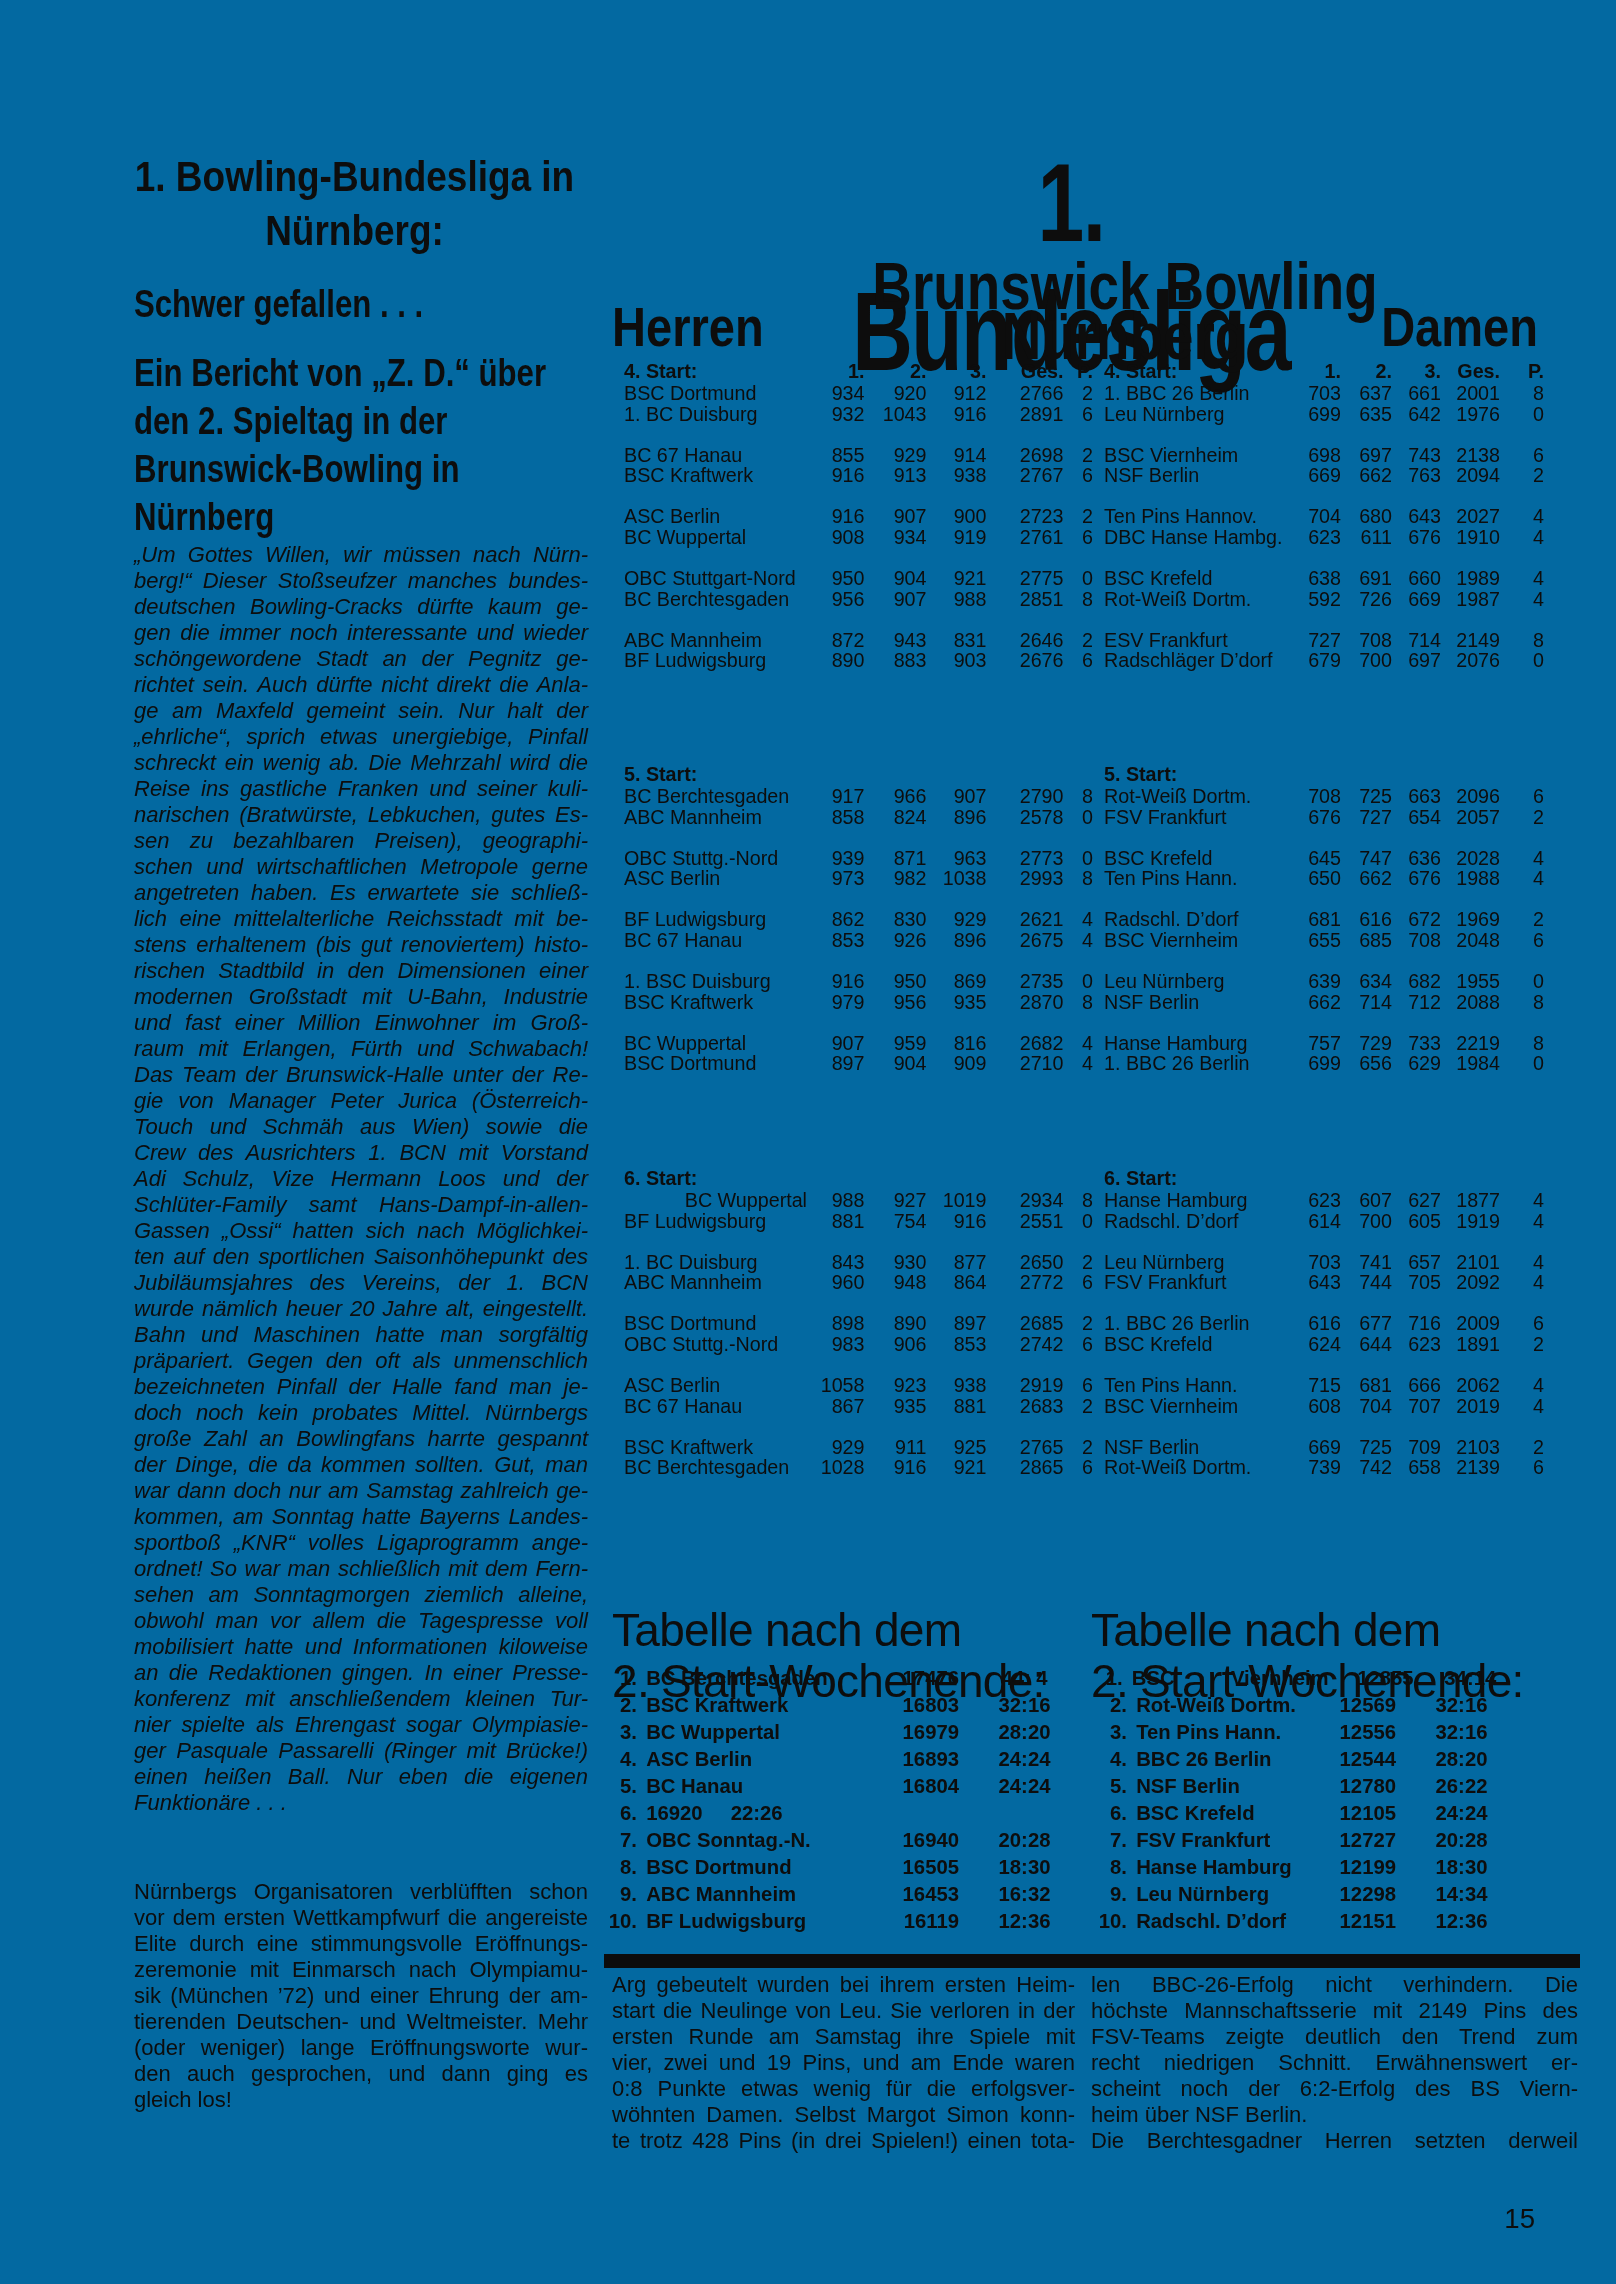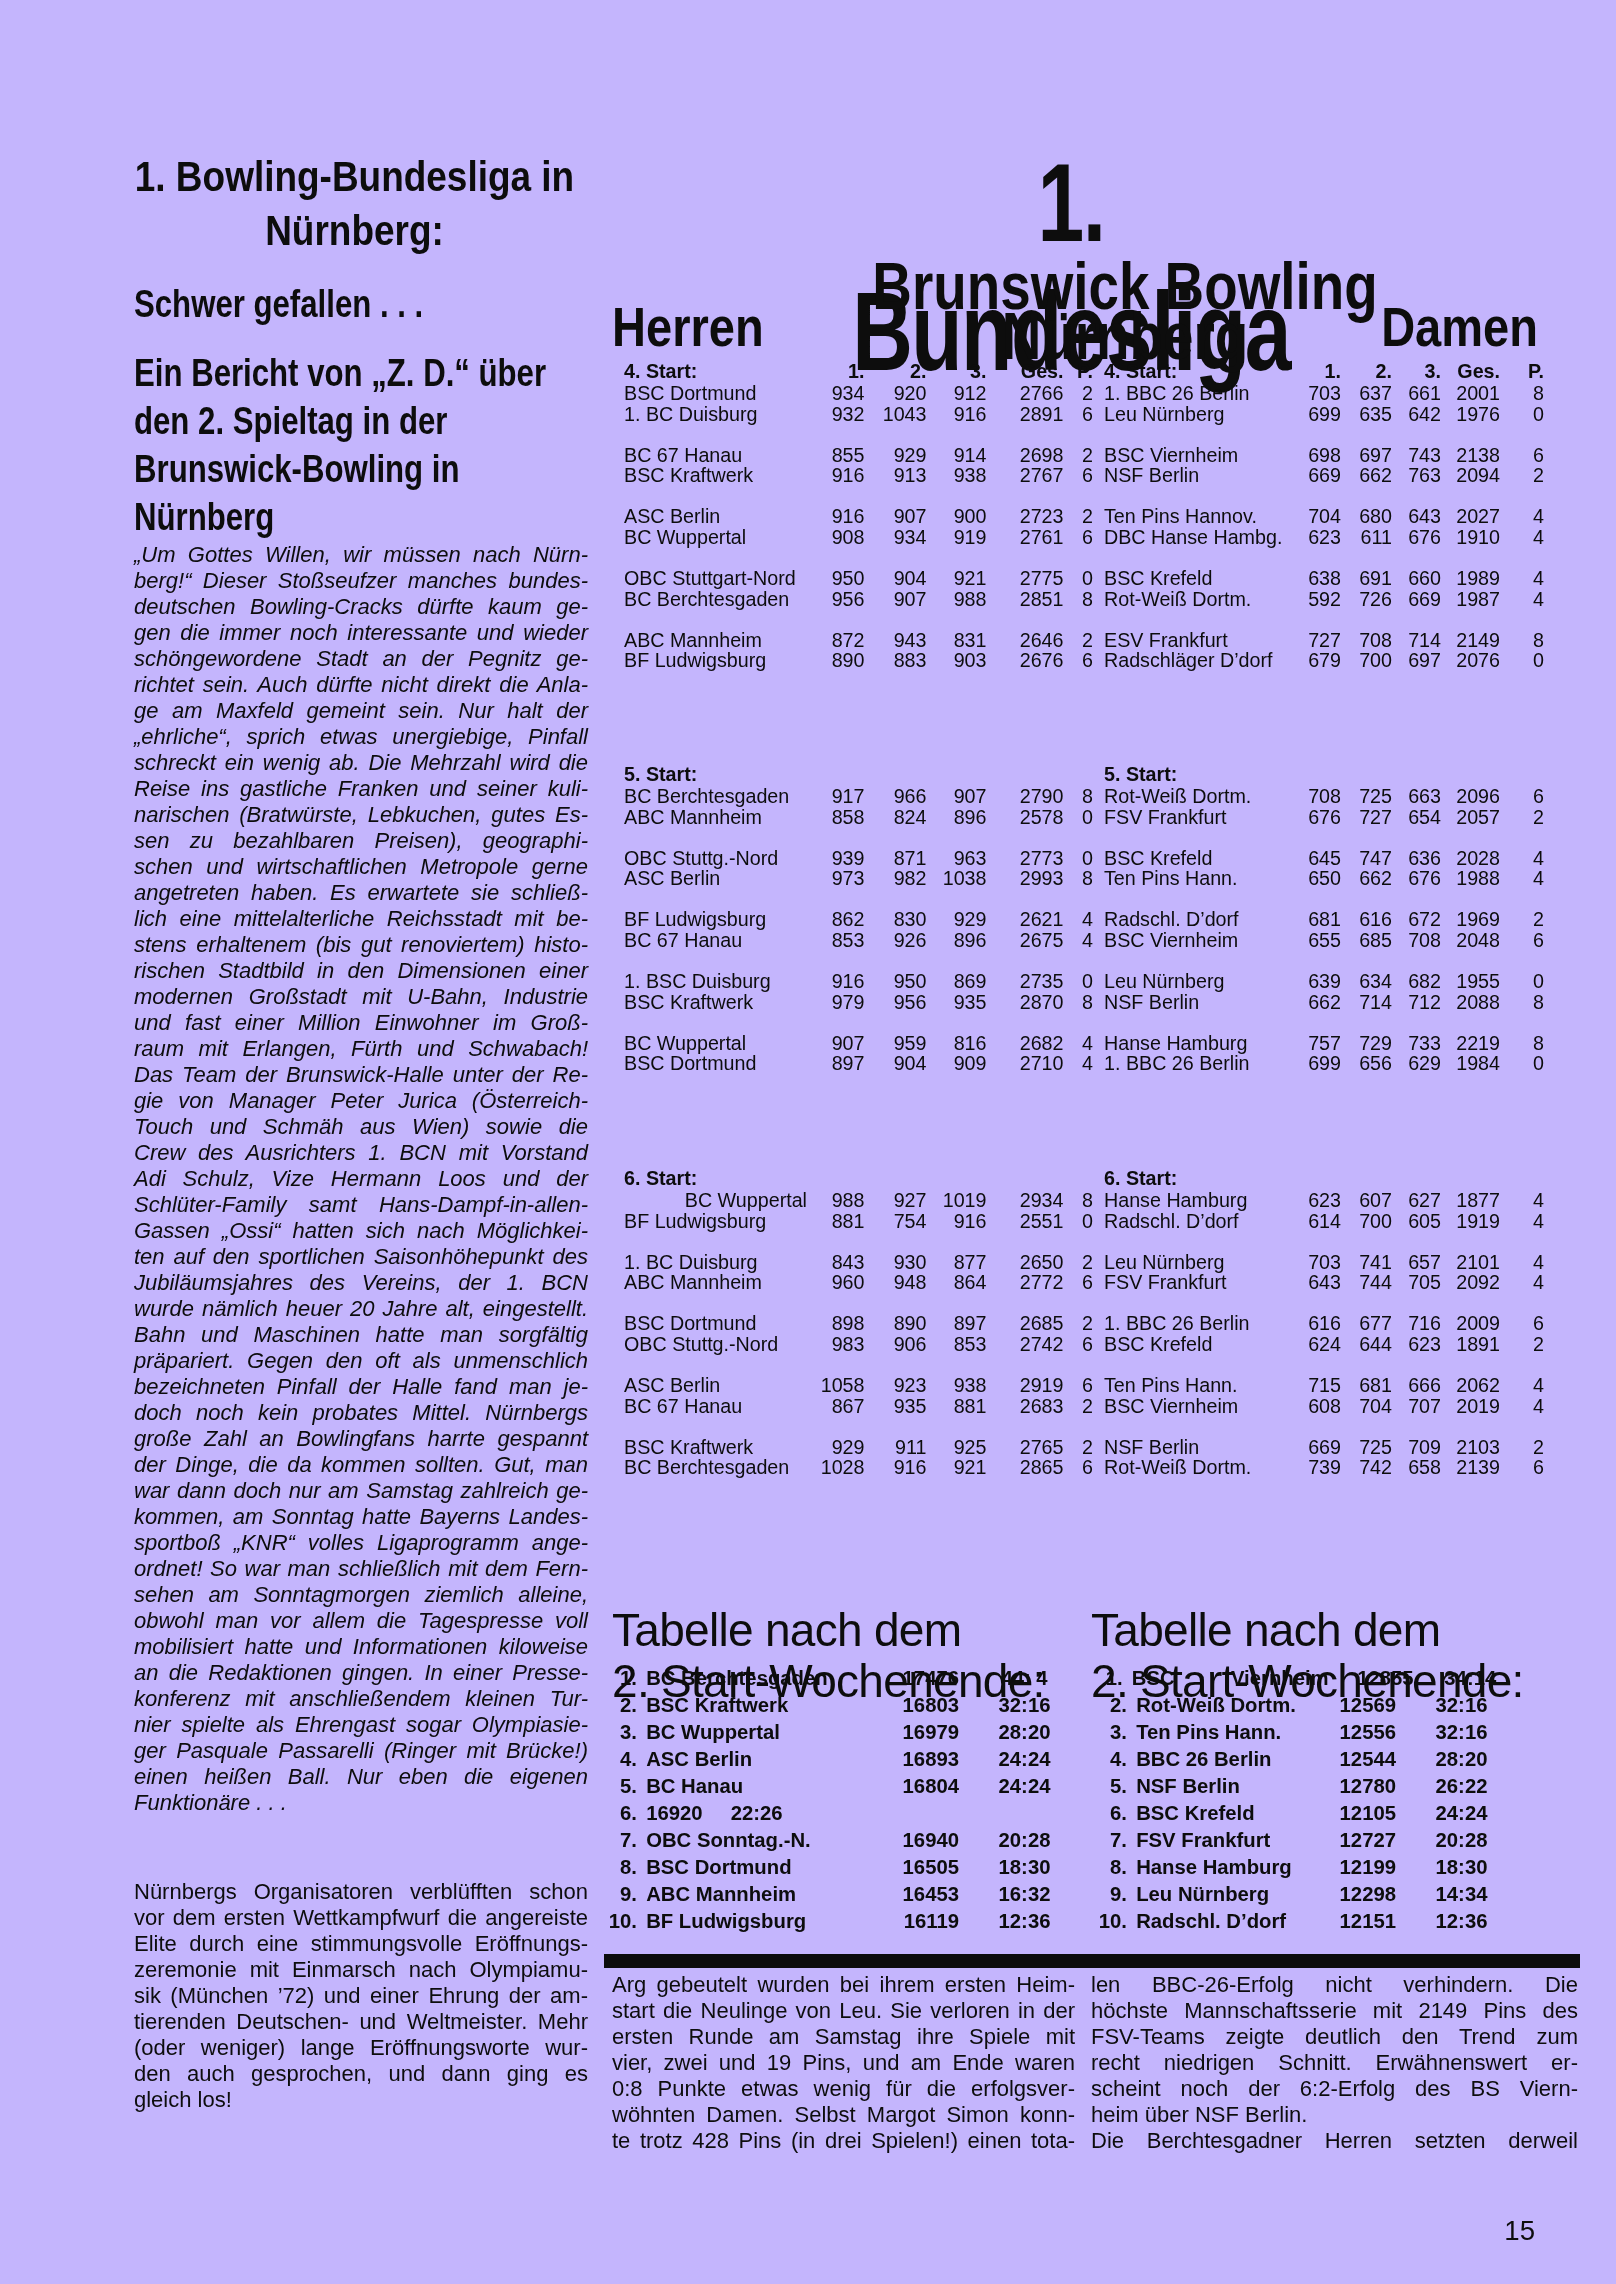--- a/index.html
+++ b/index.html
@@ -1,16 +1,16 @@
 <!DOCTYPE html>
 <html style="font-size:10.5px"><head>
 <meta charset="utf-8">
 <style>
   html,body{margin:0;padding:0;background:#ddd;}
-  .page{position:relative;width:1616px;height:2284px;background:#c4b5fd;color:#0d0d0d;
+  .page{position:relative;width:1616px;height:2284px;background:#0369a1;color:#0d0d0d;
         font-family:"Liberation Sans","DejaVu Sans",sans-serif;overflow:hidden;}
   .abs{position:absolute;}
   .pre{white-space:pre-line;}
   .cxl{transform-origin:0 0;}
   .cxc{transform-origin:50% 0;}
   .cxr{transform-origin:100% 0;}
 
   .kicker{font-size:42px;font-weight:bold;line-height:54px;text-align:center;transform:scaleX(.88);}
   .headline{font-size:38px;font-weight:bold;line-height:48px;transform:scaleX(.82);}
   .masttitle{font-size:112px;font-weight:bold;letter-spacing:-2px;text-align:center;transform:scaleX(.75);}
@@ -35,21 +35,21 @@
   .results.damen .tcg{width:59px}.results.damen .tcp{width:44px}
 
   .standtitle{font-size:46px;font-weight:normal;line-height:51px;letter-spacing:-0.7px;margin-top:47px;}
   .srow{display:flex;height:27px;line-height:27px;font-size:20.3px;font-weight:bold;}
   .srank{width:33px;text-align:right;white-space:pre;}
   .sname{flex:1;padding-left:9.2px;white-space:pre;}
   .spins{width:98px;text-align:right;white-space:pre;}
   .spts{width:131px;text-align:center;white-space:pre;}
 
   .blackbar{background:#0c0c0c;}
-  .pagenum{font-size:27.6px;text-align:right;margin-top:12px;}
+  .pagenum{font-size:27.6px;text-align:right;}
 </style>
 </head>
 <body>
 
 <div class="page">
 
   <div class="abs kicker cxc" style="left:92px;top:150px;width:525px;">1. Bowling-Bundesliga
 in Nürnberg:</div>
   <div class="abs headline cxl pre" style="left:134px;top:280px;width:551px;">Schwer gefallen . . .</div>
   <div class="abs headline cxl pre" style="left:134px;top:349px;width:591px;">Ein Bericht von „Z. D.“ über

